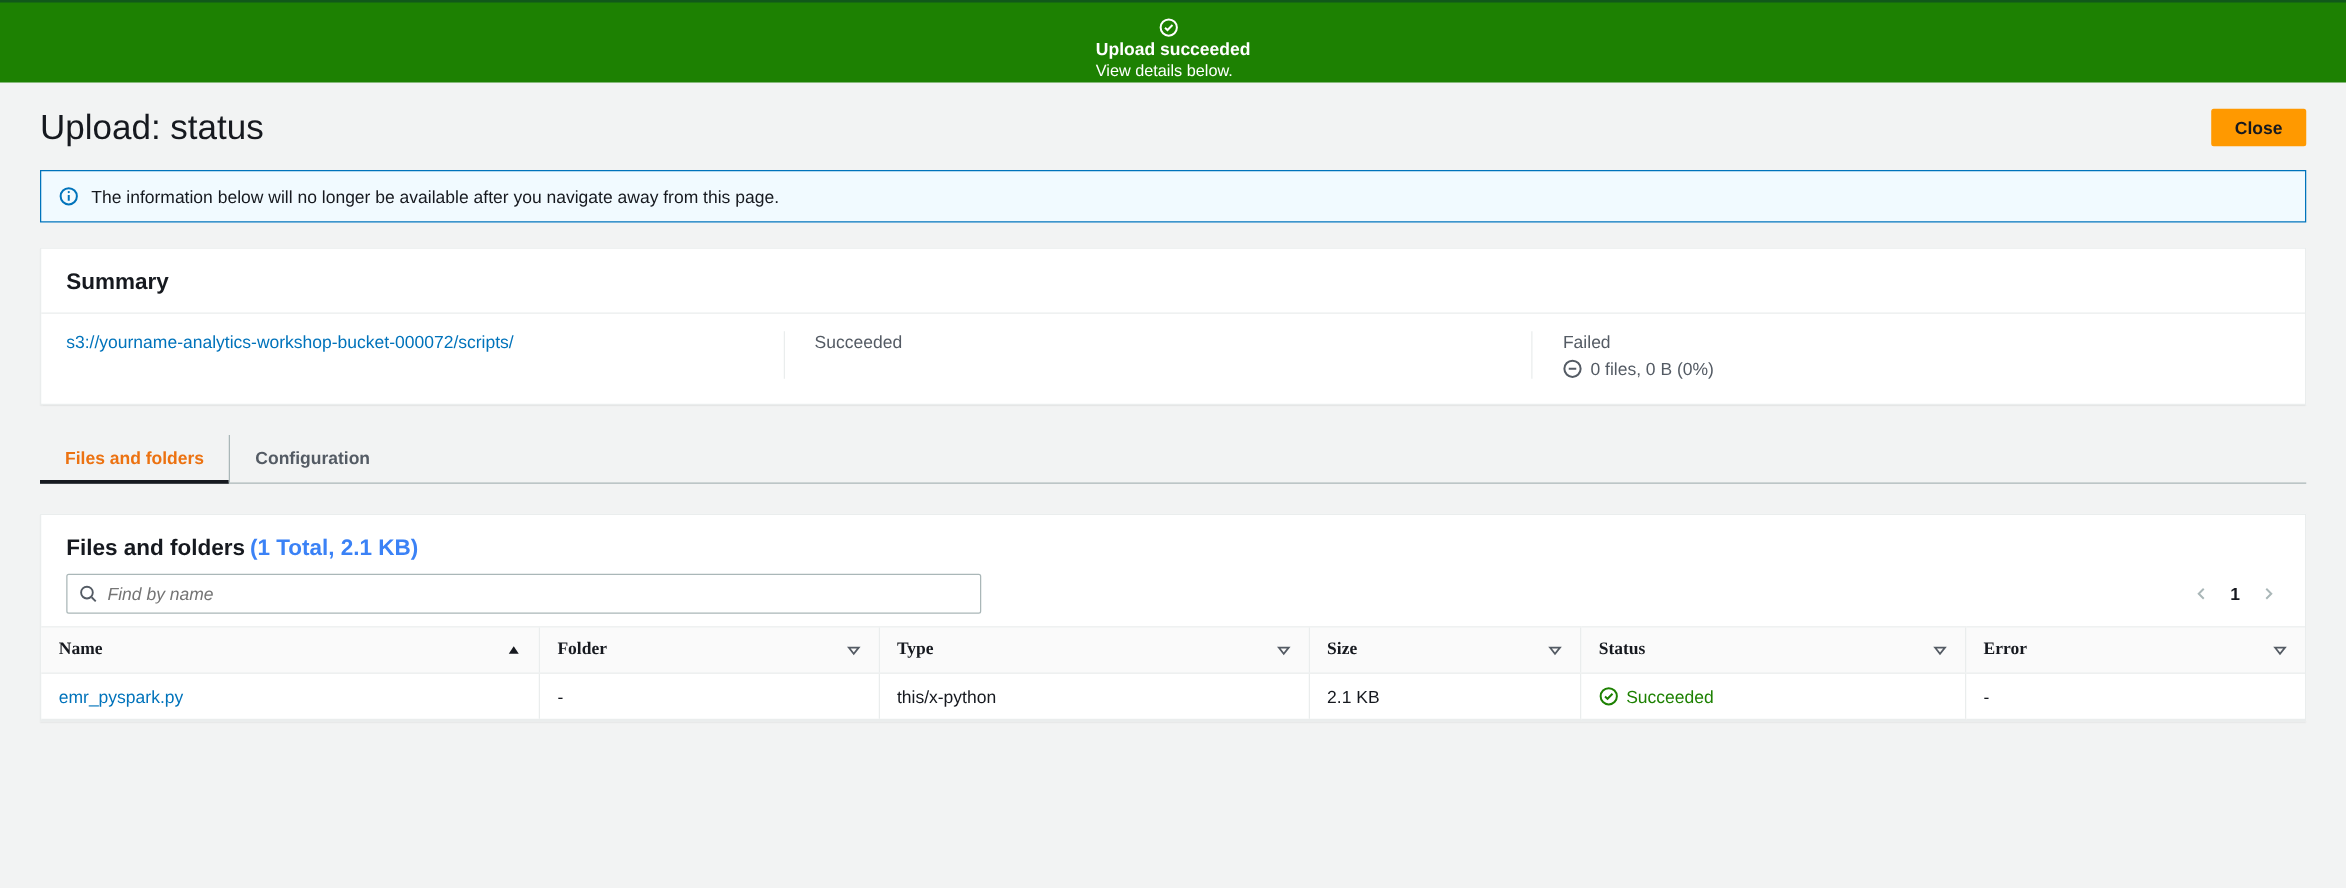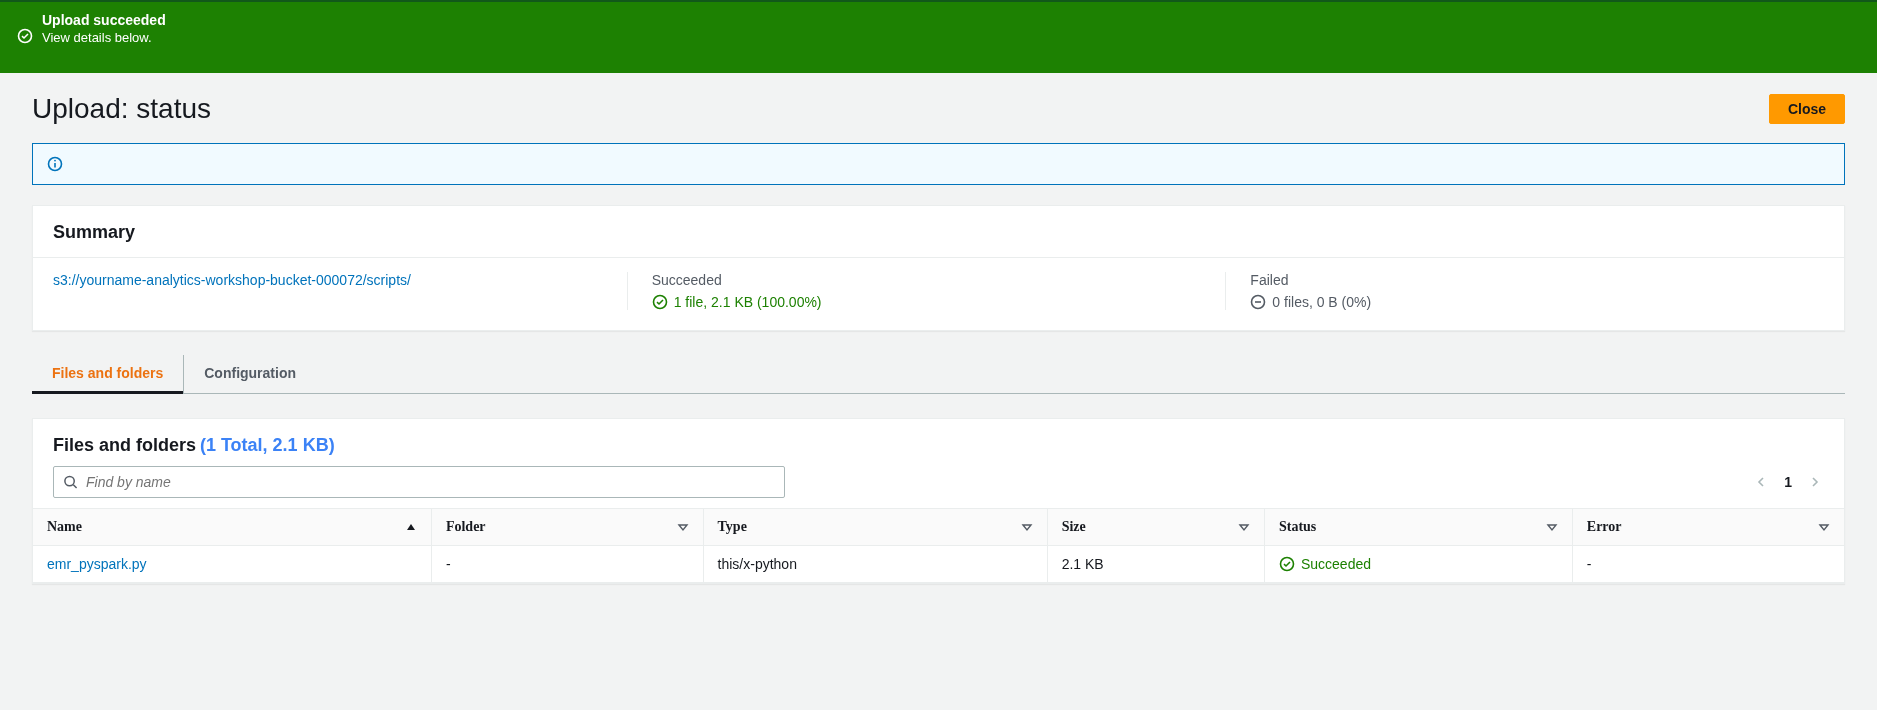--- a/index.html
+++ b/index.html
@@ -1,18 +1,18 @@
 <!DOCTYPE html>
 <html><head>
 <meta charset="utf-8">
 <style>
 * { margin: 0; padding: 0; box-sizing: border-box; }
 body { font-family: "Amazon Ember", "Helvetica Neue", Arial, sans-serif; font-size: 14px; color: #16191f; background: #f2f3f3; }
 
-.banner { background: #1d8102; color: #fff; display: flex; align-items: flex-end; padding: 10px 16px 28px; border-top: 2px solid #11581a; }
+.banner { background: #1d8102; color: #fff; display: flex; align-items: center; padding: 10px 16px 2px; border-top: 2px solid #11581a; flex-direction: column; }
 .banner .icon-wrap { width: 18px; height: 18px; margin-right: 8px; margin-top: 1px; display: flex; align-items: center; justify-content: center; flex-shrink: 0; }
 .banner .text-wrap .title { font-weight: 700; font-size: 14px; }
 .banner .text-wrap .sub { font-size: 13px; margin-top: 2px; }
 
 .page { padding: 16px 32px 40px; }
 
 .page-header { display: flex; align-items: center; margin: 4px 0 18px; }
 .page-header h1 { font-size: 28px; font-weight: 400; }
 .page-header .spacer { flex: 1; }
 .btn-primary { background: #ff9900; border: 1px solid #ff9900; color: #16191f; font-weight: 700; font-size: 14px; padding: 6px 18px; cursor: pointer; border-radius: 2px; }
@@ -90,41 +90,33 @@
   </div>
 
   <div class="info-box">
     <div class="info-icon">
       <svg viewBox="0 0 16 16" width="16" height="16" fill="none" stroke="#0073bb" stroke-width="1.6">
         <circle cx="8" cy="8" r="6.5"></circle>
         <line x1="8" y1="7" x2="8" y2="11.5"></line>
         <circle cx="8" cy="4.6" r="0.9" fill="#0073bb" stroke="none"></circle>
       </svg>
     </div>
+    <div class="info-text">The information below will no longer be available after you navigate away from this page.</div>
   </div>
 
   <div class="panel">
     <div class="panel-header">
       <h2>Summary</h2>
     </div>
     <div class="summary-body">
       <div class="summary-cell">
         <div class="summary-value link">s3://yourname-analytics-workshop-bucket-000072/scripts/</div>
       </div>
       <div class="summary-cell">
         <div class="summary-label">Succeeded</div>
-        <div class="summary-value success">
-          <span class="small-icon">
-            <svg viewBox="0 0 16 16" width="16" height="16" fill="none" stroke="#1d8102" stroke-width="1.6">
-              <circle cx="8" cy="8" r="6.5"></circle>
-              <path d="M5 8.2 L7 10 L11 6"></path>
-            </svg>
-          </span>
-          <span>1 file, 2.1 KB (100.00%)</span>
-        </div>
       </div>
       <div class="summary-cell">
         <div class="summary-label">Failed</div>
         <div class="summary-value neutral">
           <span class="small-icon">
             <svg viewBox="0 0 16 16" width="16" height="16" fill="none" stroke="#545b64" stroke-width="1.6">
               <circle cx="8" cy="8" r="6.5"></circle>
               <line x1="5" y1="8" x2="11" y2="8"></line>
             </svg>
           </span>

